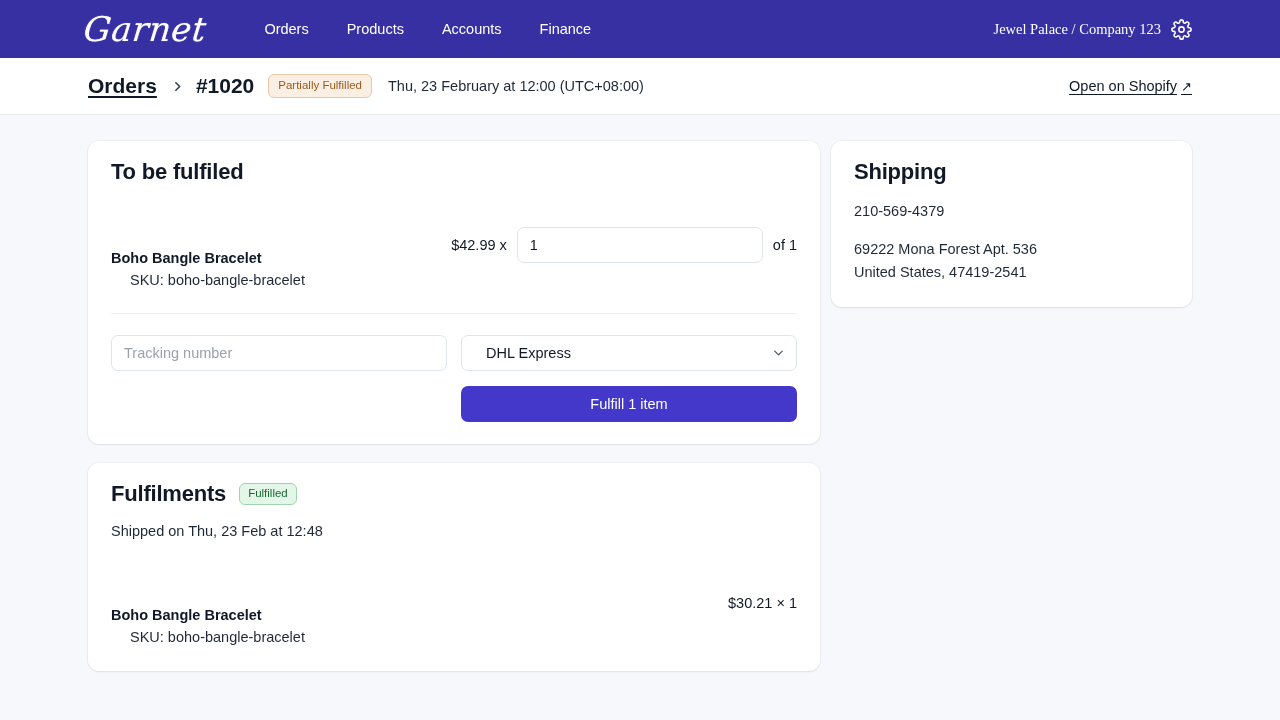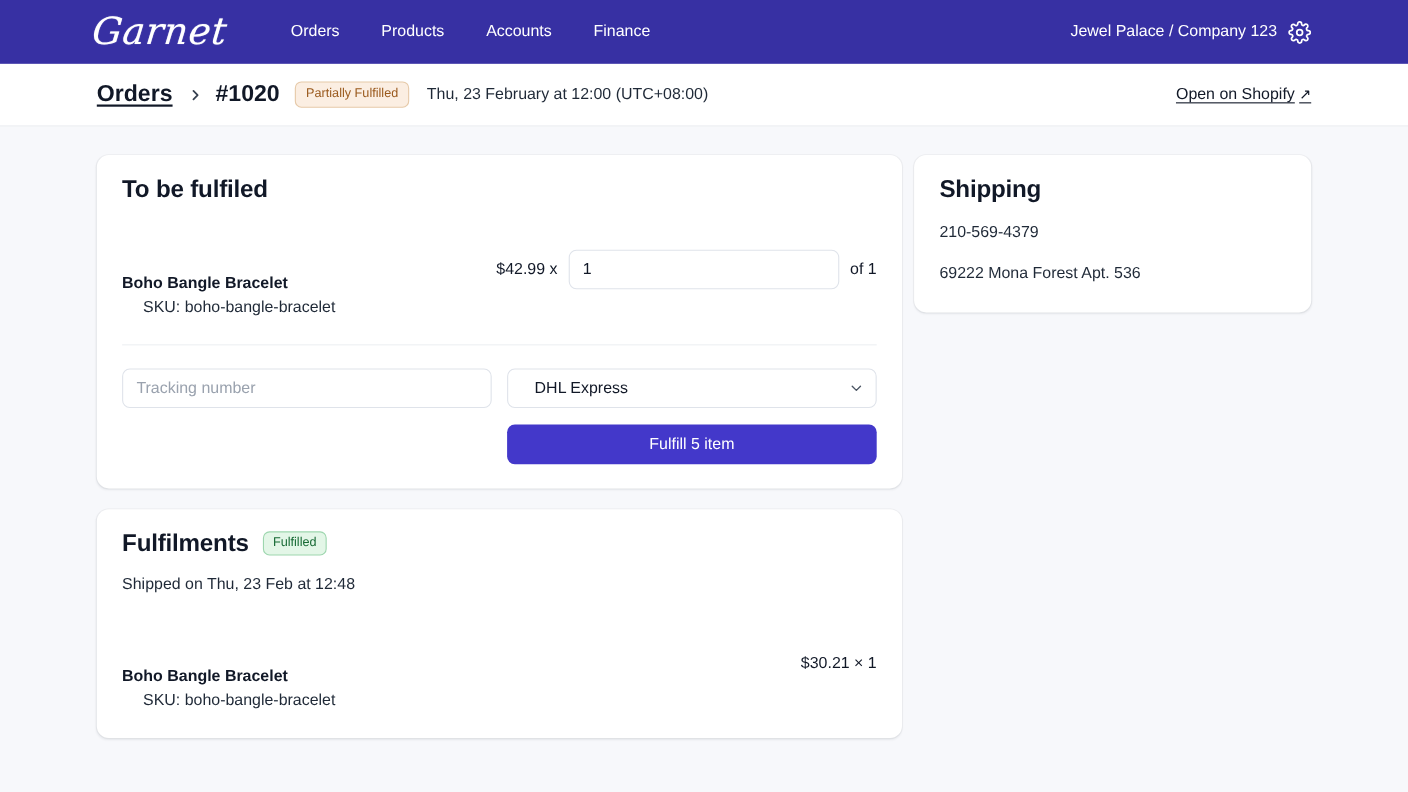--- a/index.html
+++ b/index.html
@@ -58,20 +58,21 @@
     margin-left: auto;
     display: flex;
     align-items: center;
     gap: 10px;
   }
 
   .account-label {
     color: #ffffff;
     font-size: 14.5px;
     white-space: nowrap;
+    font-family: Liberation Serif, serif;
   }
 
   .gear-icon {
     width: 21px;
     height: 21px;
     display: block;
     cursor: pointer;
   }
 
   
@@ -430,21 +431,21 @@
             <div class="select-wrap">
               <div class="select-box">
                 <span>DHL Express</span>
               </div>
               <span class="chev-down">
                 <svg width="15" height="15" viewBox="0 0 24 24" fill="none" stroke="#4b5563" stroke-width="2" stroke-linecap="round" stroke-linejoin="round">
                   <polyline points="6 9 12 15 18 9"></polyline>
                 </svg>
               </span>
             </div>
-            <button class="btn-primary">Fulfill 5 item</button>
+            <button class="btn-primary">Fulfill 1 item</button>
           </div>
         </div>
       </div>
     </div>
 
     <div class="card card-gap">
       <div class="card-pad">
         <div class="ff-head">
           <span class="card-title">Fulfilments</span>
           <span class="badge badge-fulfilled">Fulfilled</span>
@@ -466,18 +467,19 @@
 
   <div class="col-right">
     <div class="card">
       <div class="ship-pad">
         <div class="card-title">Shipping</div>
         <div class="ship-block-1">
           <div class="ship-line">210-569-4379</div>
         </div>
         <div class="ship-block-2">
           <div class="ship-line">69222 Mona Forest Apt. 536</div>
+          <div class="ship-line">United States, 47419-2541</div>
         </div>
       </div>
     </div>
   </div>
 
 </div>
 
 </body></html>

